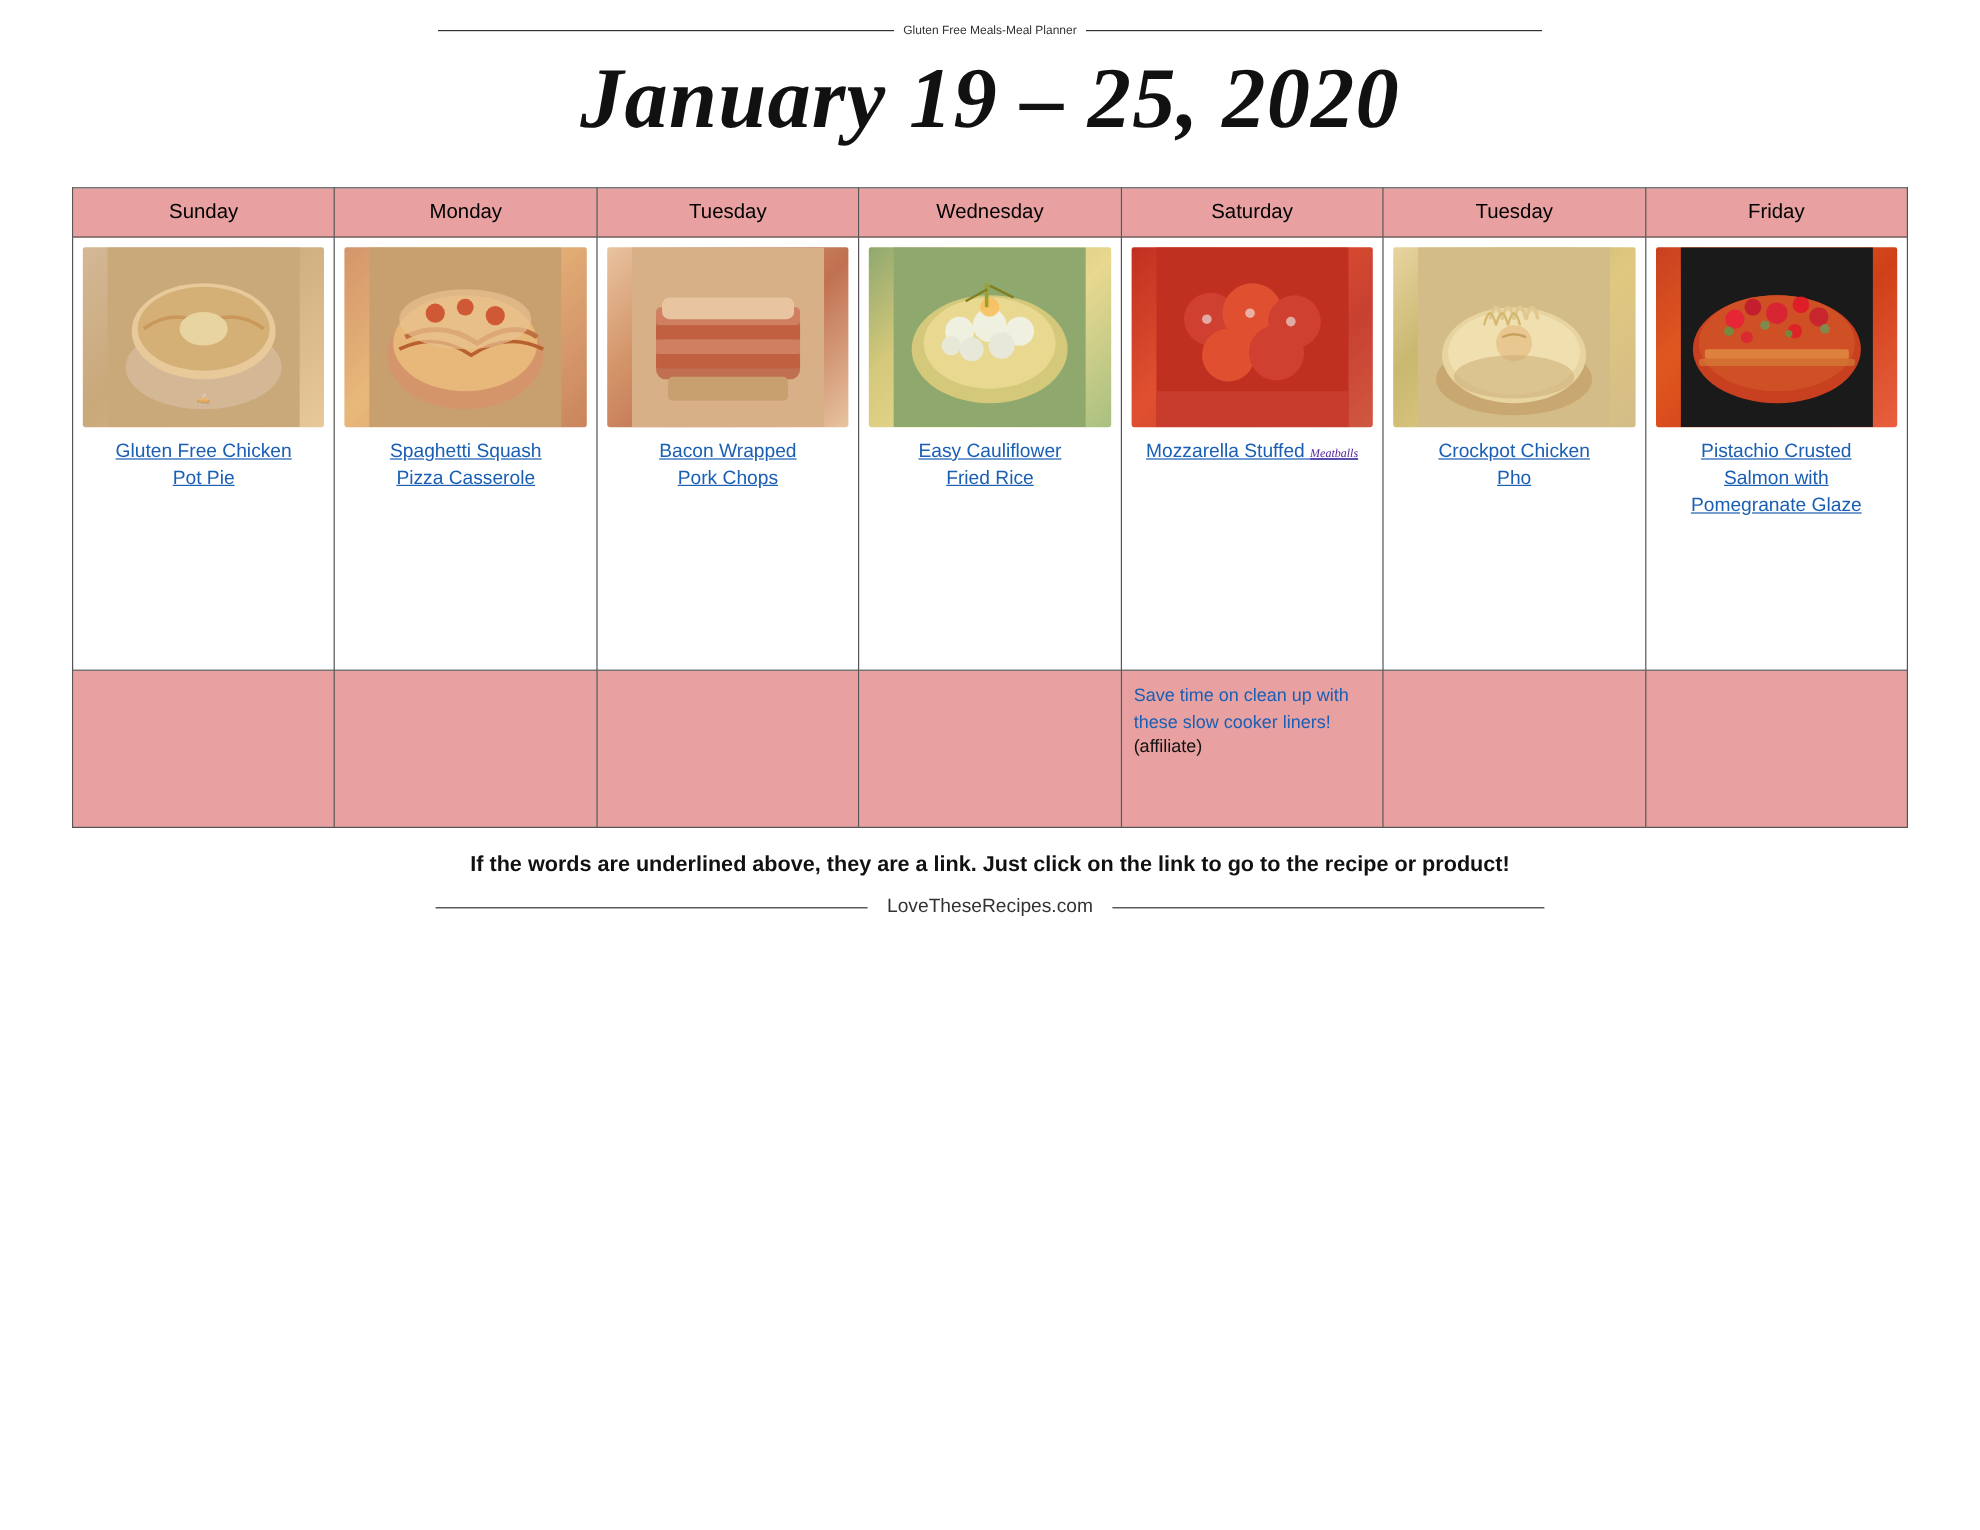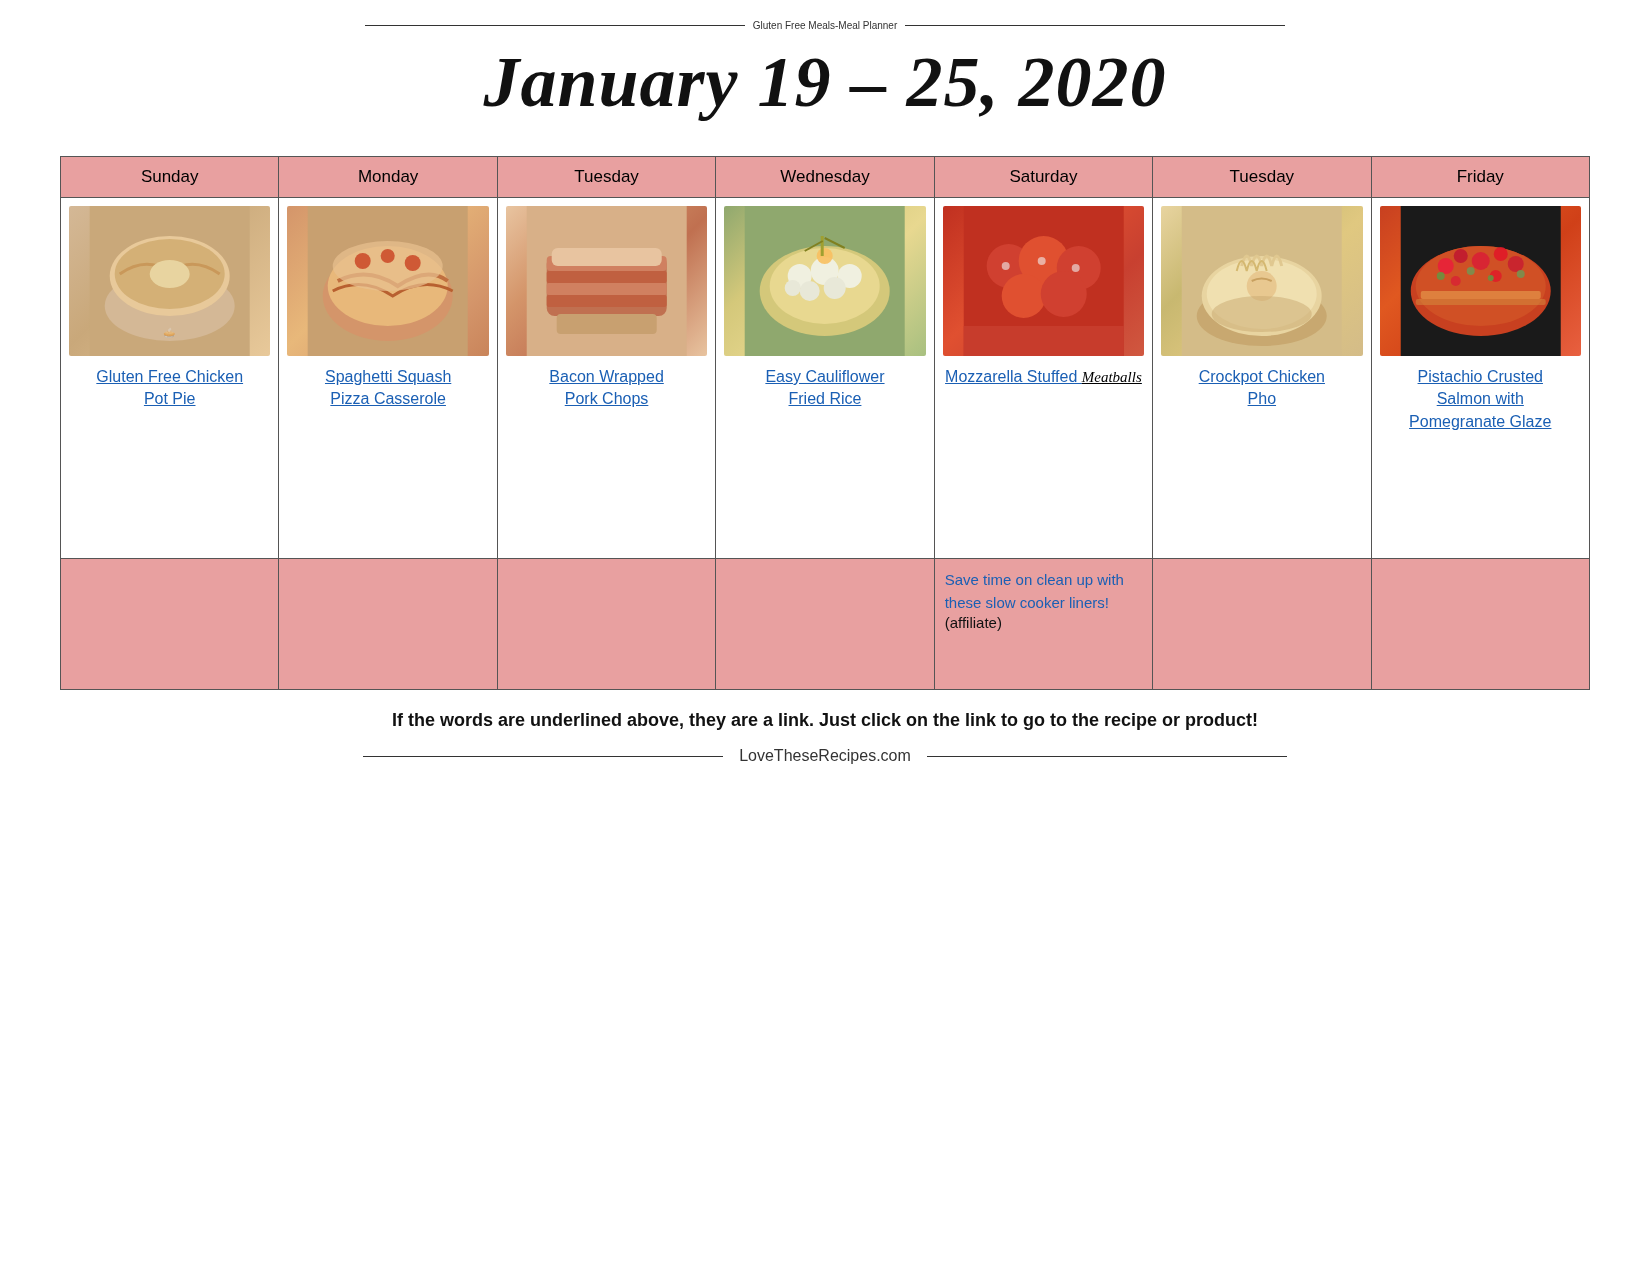--- a/index.html
+++ b/index.html
@@ -88,25 +88,25 @@
     .food-link {
       color: #1a5fb4;
       text-decoration: underline;
       text-align: center;
       font-size: 16px;
       line-height: 1.4;
       cursor: pointer;
     }
 
     .food-link-cursive {
-      color: #000000;
+      color: #4c1d95;
       text-decoration: underline;
       font-style: italic;
       text-align: center;
-      font-size: 15px;
+      font-size: 10px;
       font-family: 'Georgia', serif;
     }
 
     
     .pink-row td {
       background-color: #e8a0a0;
       min-height: 130px;
     }
 
     .pink-cell-inner {

